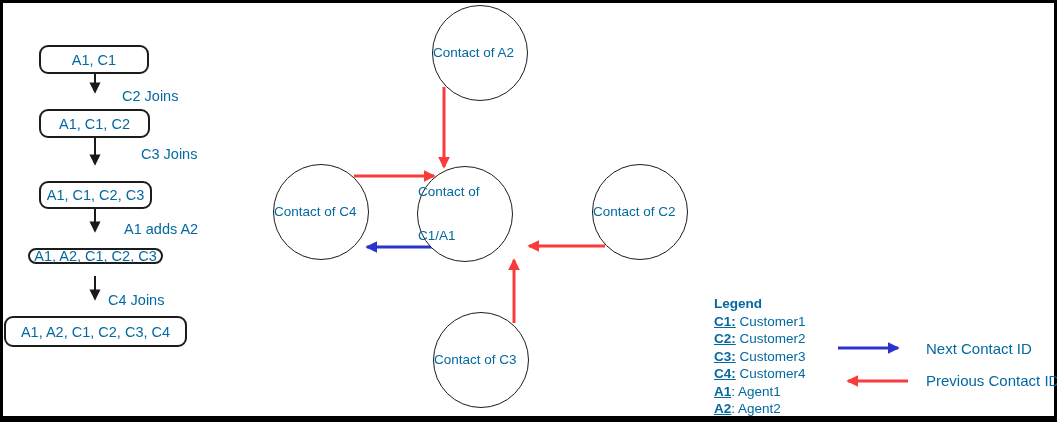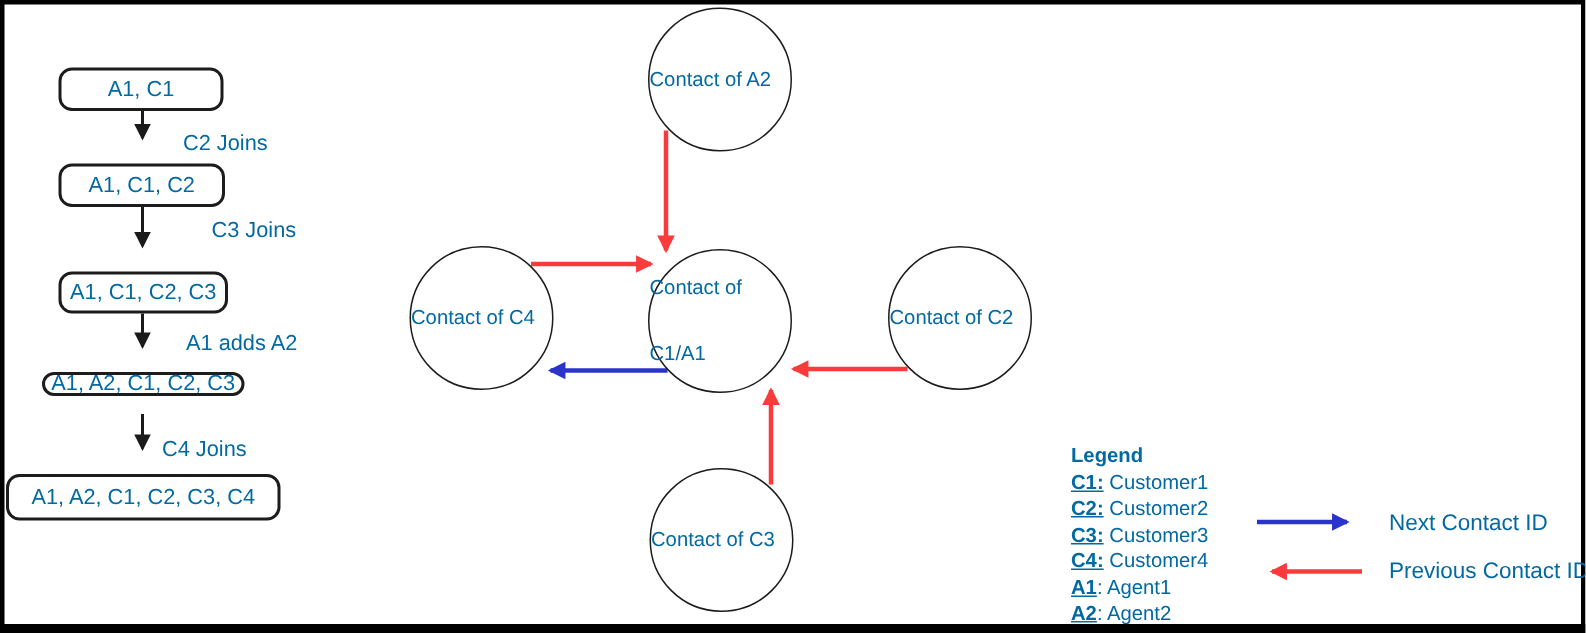--- a/index.html
+++ b/index.html
@@ -72,21 +72,21 @@
       <div class="edge-label" style="left: 124px; top: 221px;">A1 adds A2</div>
       <div class="edge-label" style="left: 108px; top: 292px;">C4 Joins</div>
     </div>
   <div id="contact-graph">
       <div class="node" style="left: 432px; top: 5px; width: 96px; height: 96px;">
         <div>Contact of A2</div>
       </div>
       <div class="node" style="left: 273px; top: 164px; width: 96px; height: 96px;">
         <div>Contact of C4</div>
       </div>
-      <div class="node" style="left: 432px; top: 166px; width: 96px; height: 96px; gap: 28px;">
+      <div class="node" style="left: 417px; top: 166px; width: 96px; height: 96px; gap: 28px;">
         <div>Contact of</div>
         <div>C1/A1</div>
       </div>
       <div class="node" style="left: 592px; top: 164px; width: 96px; height: 96px;">
         <div>Contact of C2</div>
       </div>
       <div class="node" style="left: 433px; top: 312px; width: 96px; height: 96px;">
         <div>Contact of C3</div>
       </div>
     </div>

